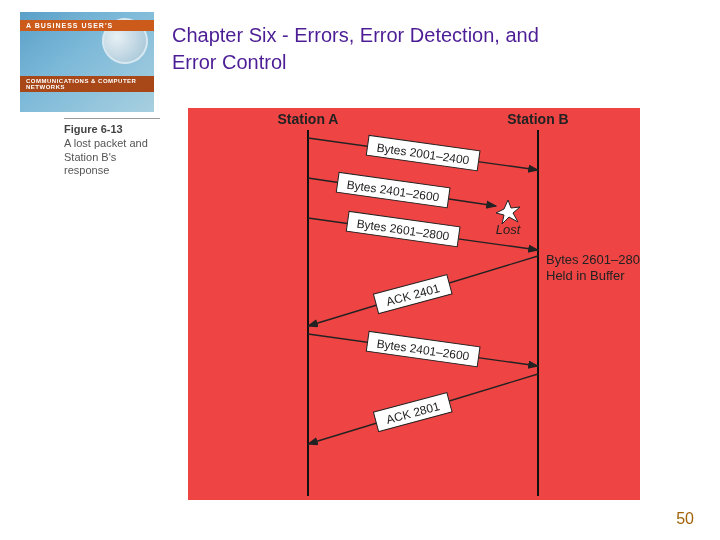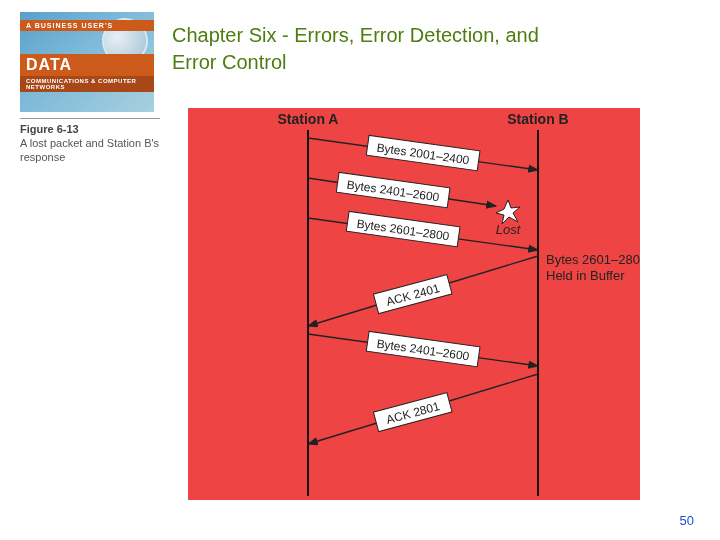--- a/index.html
+++ b/index.html
@@ -46,49 +46,50 @@
     background: radial-gradient(circle at 35% 35%, #e8f0f4, #9cc0d4);
   }
   .fig-meta {
     margin-top: 6px;
     font-family: Arial, sans-serif;
     font-size: 11px;
     line-height: 1.25;
     color: #5a5a5a;
     border-top: 1px solid #999;
     padding-top: 4px;
+    margin-left: 44px;
   }
   .fig-meta .fignum { font-weight: bold; color: #444; }
   .fig-meta .figtitle { color: #555; }
   .title {
     position: absolute;
     left: 172px;
     top: 22px;
     width: 380px;
     font-size: 20px;
     line-height: 1.35;
-    color: #4d7c0f;
+    color: #4c1d95;
     font-family: 'Gill Sans', 'Gill Sans MT', 'Trebuchet MS', sans-serif;
   }
   .diagram-wrap {
     position: absolute;
     left: 188px;
     top: 108px;
     width: 452px;
     height: 392px;
     background: #ef4444;
   }
   .diagram-wrap svg { display:block; }
   .pagenum {
     position: absolute;
     right: 26px;
     bottom: 12px;
     font-family: Arial, sans-serif;
-    font-size: 13px;
-    color: #1d4ed8;
+    font-size: 16px;
+    color: #a16207;
   }
   .label-box-text {
     font-family: Arial, sans-serif;
     font-size: 12px;
     fill: #222;
   }
   .station-text {
     font-family: Arial, sans-serif;
     font-size: 14px;
     fill: #222;
@@ -106,21 +107,20 @@
     font-style: italic;
   }
 </style>
 </head>
 <body>
 
 <div class="thumb">
   <div class="book-cover">
     <div class="dish"></div>
     <div class="stripe top">A BUSINESS USER'S</div>
-    <div class="stripe big">DATA</div>
     <div class="stripe mid">COMMUNICATIONS &amp; COMPUTER NETWORKS</div>
   </div>
   <div class="fig-meta">
     <div class="fignum">Figure 6-13</div>
     <div class="figtitle">A lost packet and Station B's response</div>
   </div>
 </div>
 
 <div class="title">Chapter Six - Errors, Error Detection, and Error Control</div>
 

